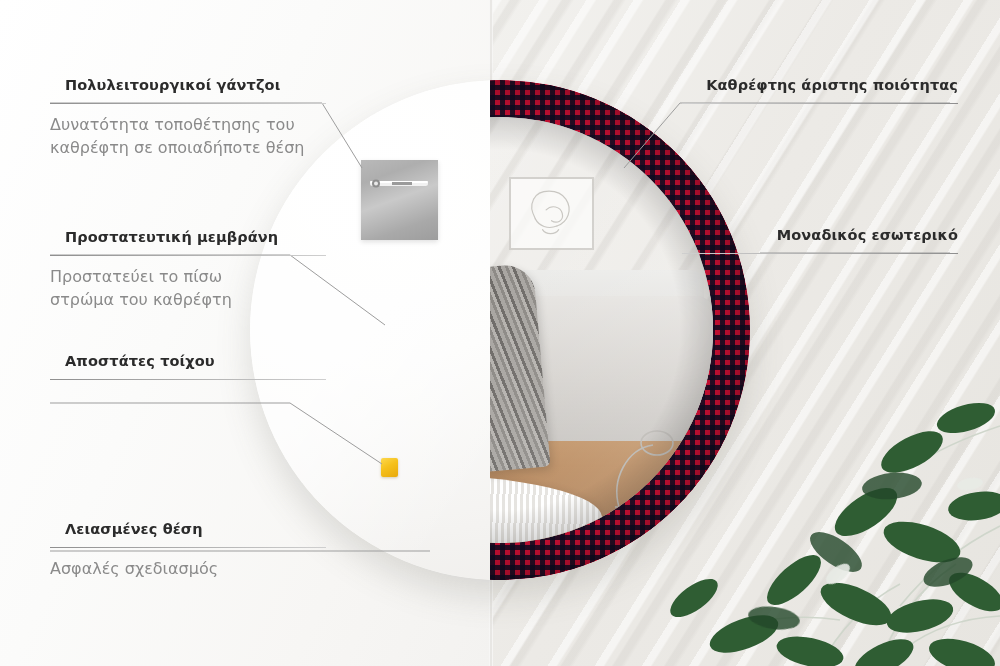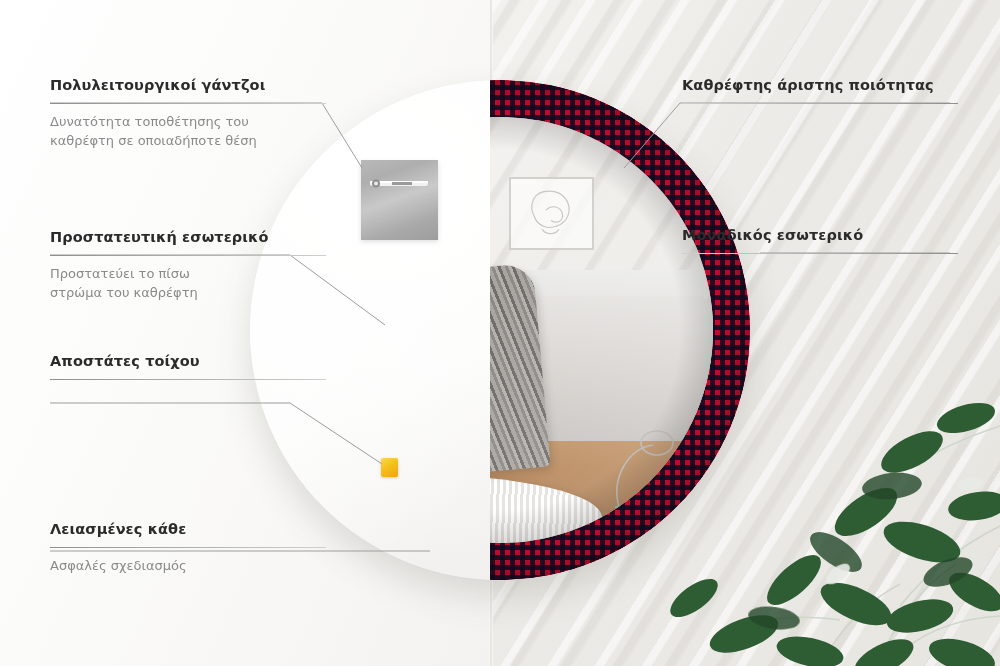--- a/index.html
+++ b/index.html
@@ -187,32 +187,32 @@
     box-shadow:0 1px 3px rgba(120,90,0,0.28);
   }
 
   
   .leaders{ position:absolute; inset:0; width:1000px; height:666px; pointer-events:none; }
 
   
   .callout{ position:absolute; }
   .callout h3{
     font-size:14.5px; font-weight:bold; color:#2b2b2b;
-    letter-spacing:0.1px; line-height:1.25; white-space:nowrap;
+    letter-spacing:0.1px; line-height:1.25; white-space:nowrap;margin-left:15px;
   }
   .rule{
     height:1px; margin:9px 0 9px 0;
     background:linear-gradient(90deg,#9a9a9a,#c9c9c9);
   }
   .callout p{
-    font-size:13px; color:#8a8a8a; line-height:1.45; font-weight:400;
+    font-size:16px; color:#8a8a8a; line-height:1.45; font-weight:400;
   }
   .c-left { left:50px; width:276px; text-align:left; }
   .c-left .rule{ background:linear-gradient(90deg,#8f8f8f,#cfcfcf); }
-  .c-right{ width:276px; }
+  .c-right{ width:276px; text-align:right; }
   .c-right .rule{ background:linear-gradient(270deg,#8f8f8f,#cfcfcf); }
 
   #co1{ top:76px; }
   #co2{ top:228px; }
   #co3{ top:352px; }
   #co4{ top:520px; }
   #co5{ right:42px; top:76px; }
   #co6{ right:42px; top:226px; }
 
   
@@ -335,32 +335,32 @@
     </g>
   </svg>
 
   <div class="callout c-left" id="co1">
     <h3>Πολυλειτουργικοί γάντζοι</h3>
     <div class="rule"></div>
     <p>Δυνατότητα τοποθέτησης του<br>καθρέφτη σε οποιαδήποτε θέση</p>
   </div>
 
   <div class="callout c-left" id="co2">
-    <h3>Προστατευτική εσωτερικό</h3>
+    <h3>Προστατευτική μεμβράνη</h3>
     <div class="rule"></div>
     <p>Προστατεύει το πίσω<br>στρώμα του καθρέφτη</p>
   </div>
 
   <div class="callout c-left" id="co3">
     <h3>Αποστάτες τοίχου</h3>
     <div class="rule"></div>
   </div>
 
   <div class="callout c-left" id="co4">
-    <h3>Λειασμένες κάθε</h3>
+    <h3>Λειασμένες θέση</h3>
     <div class="rule"></div>
     <p>Ασφαλές σχεδιασμός</p>
   </div>
 
   <div class="callout c-right" id="co5">
     <h3>Καθρέφτης άριστης ποιότητας</h3>
     <div class="rule"></div>
   </div>
 
   <div class="callout c-right" id="co6">

